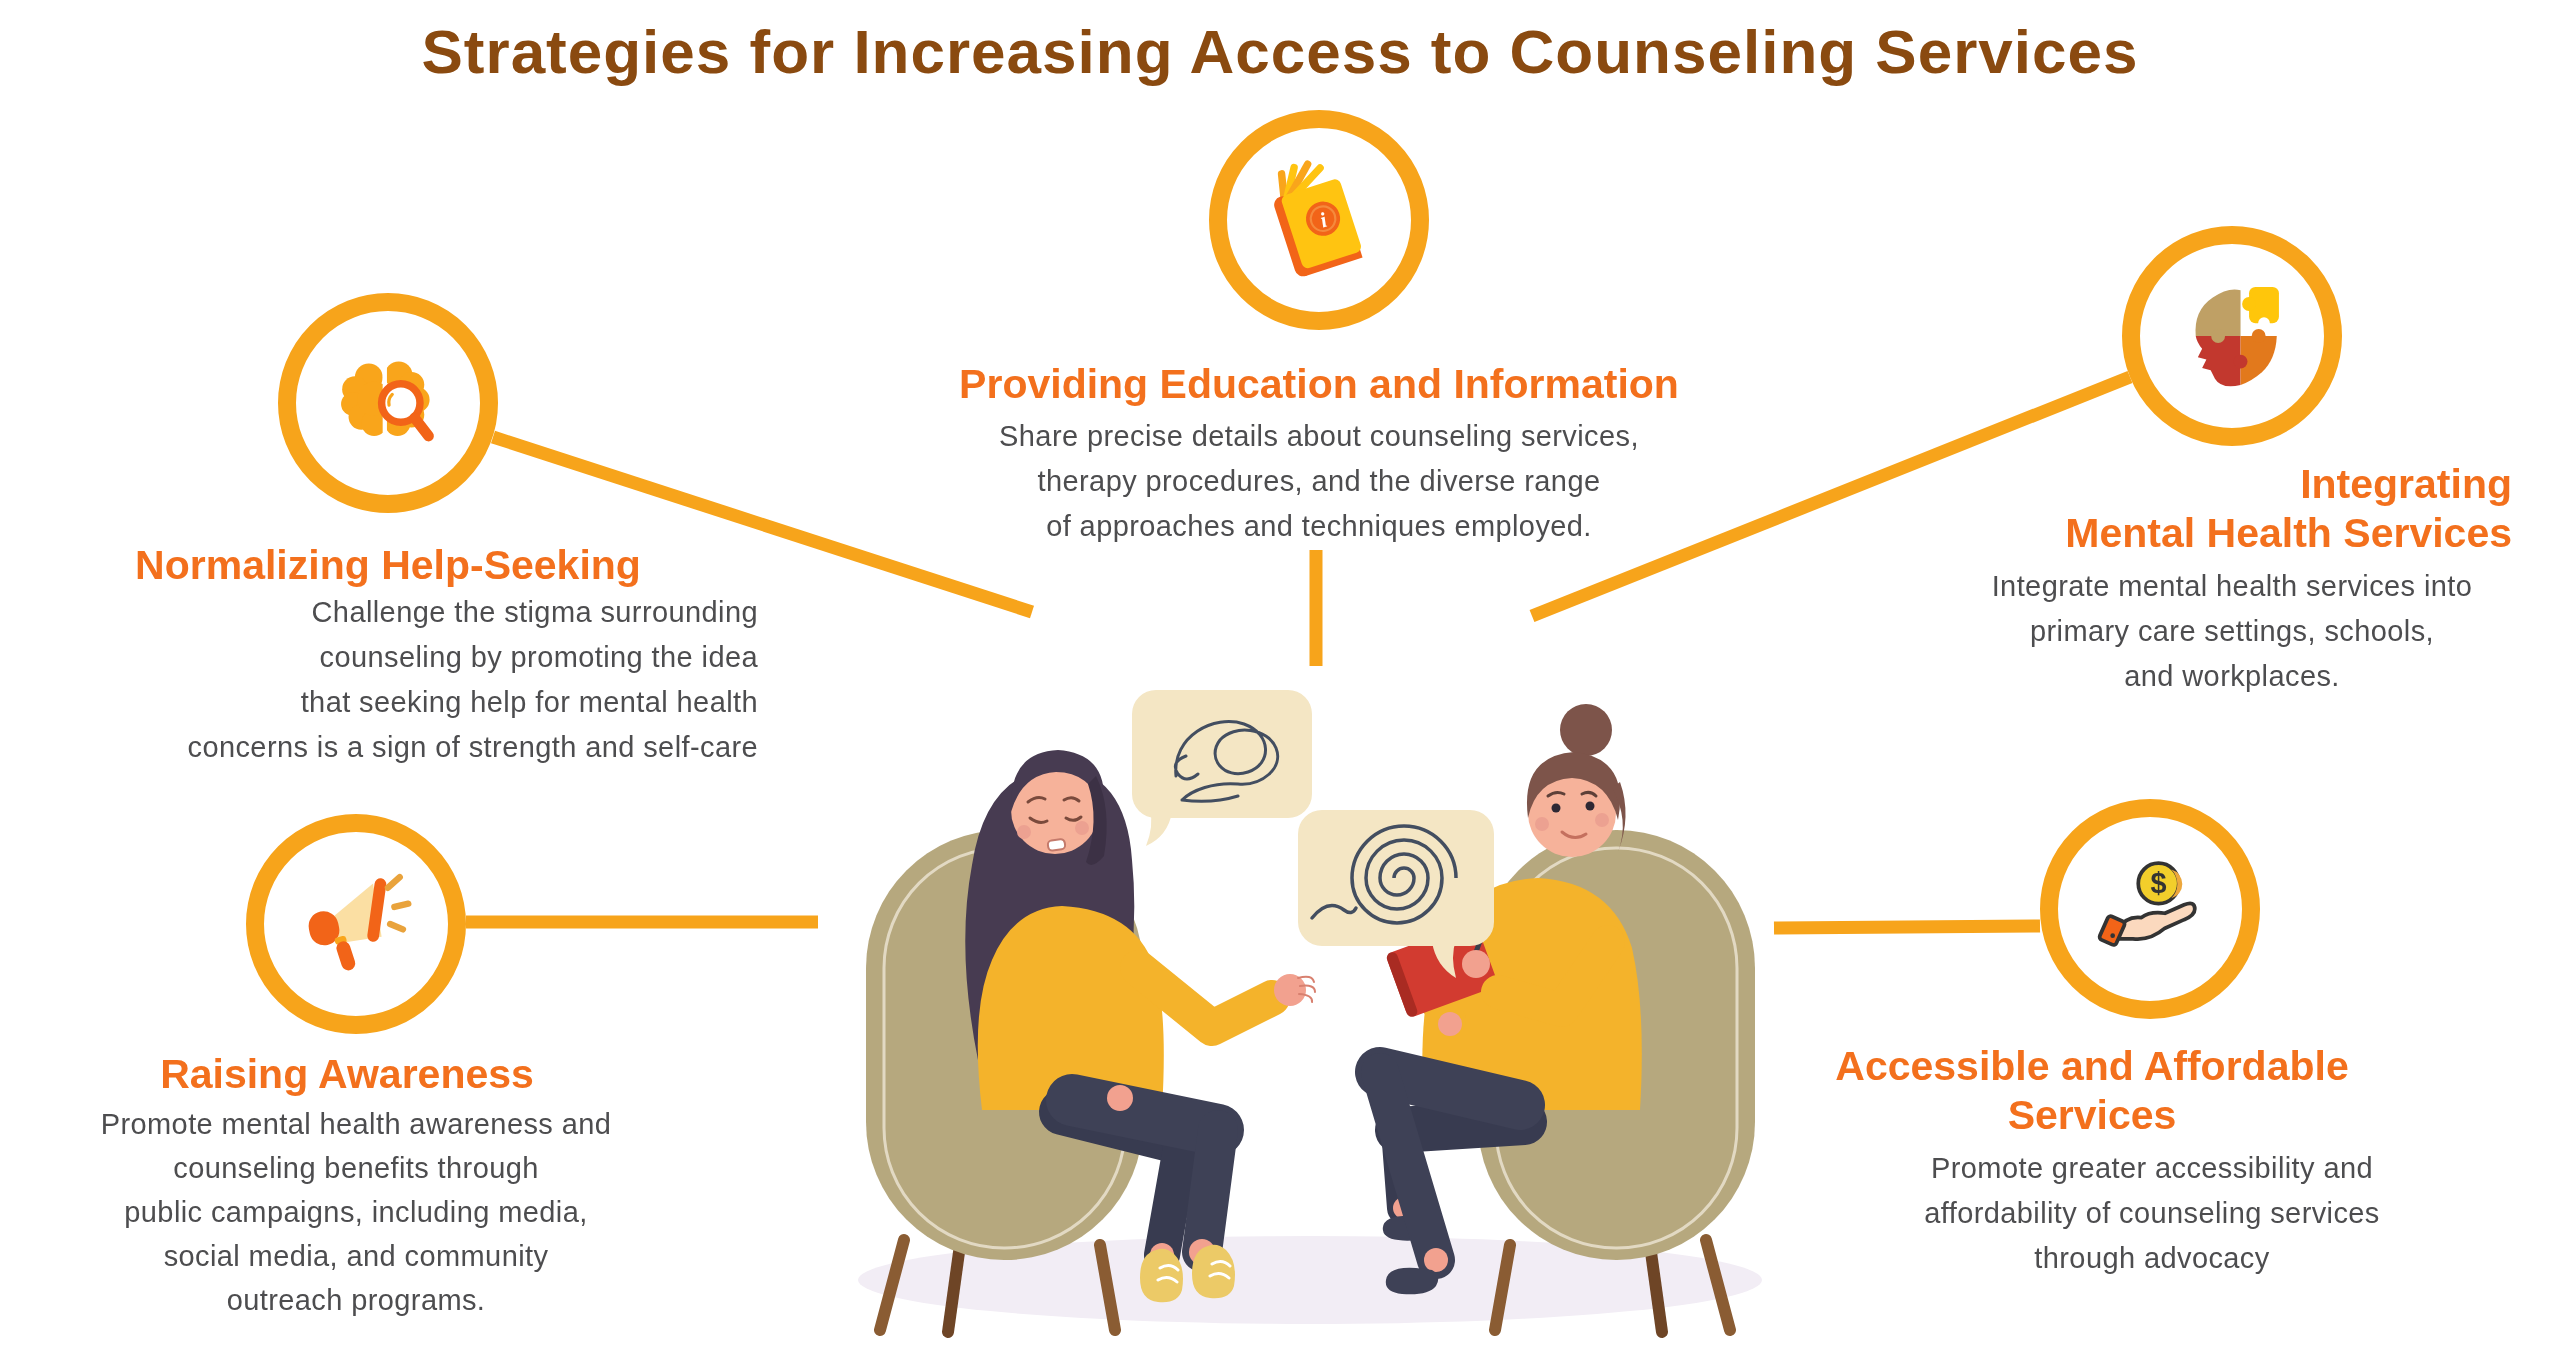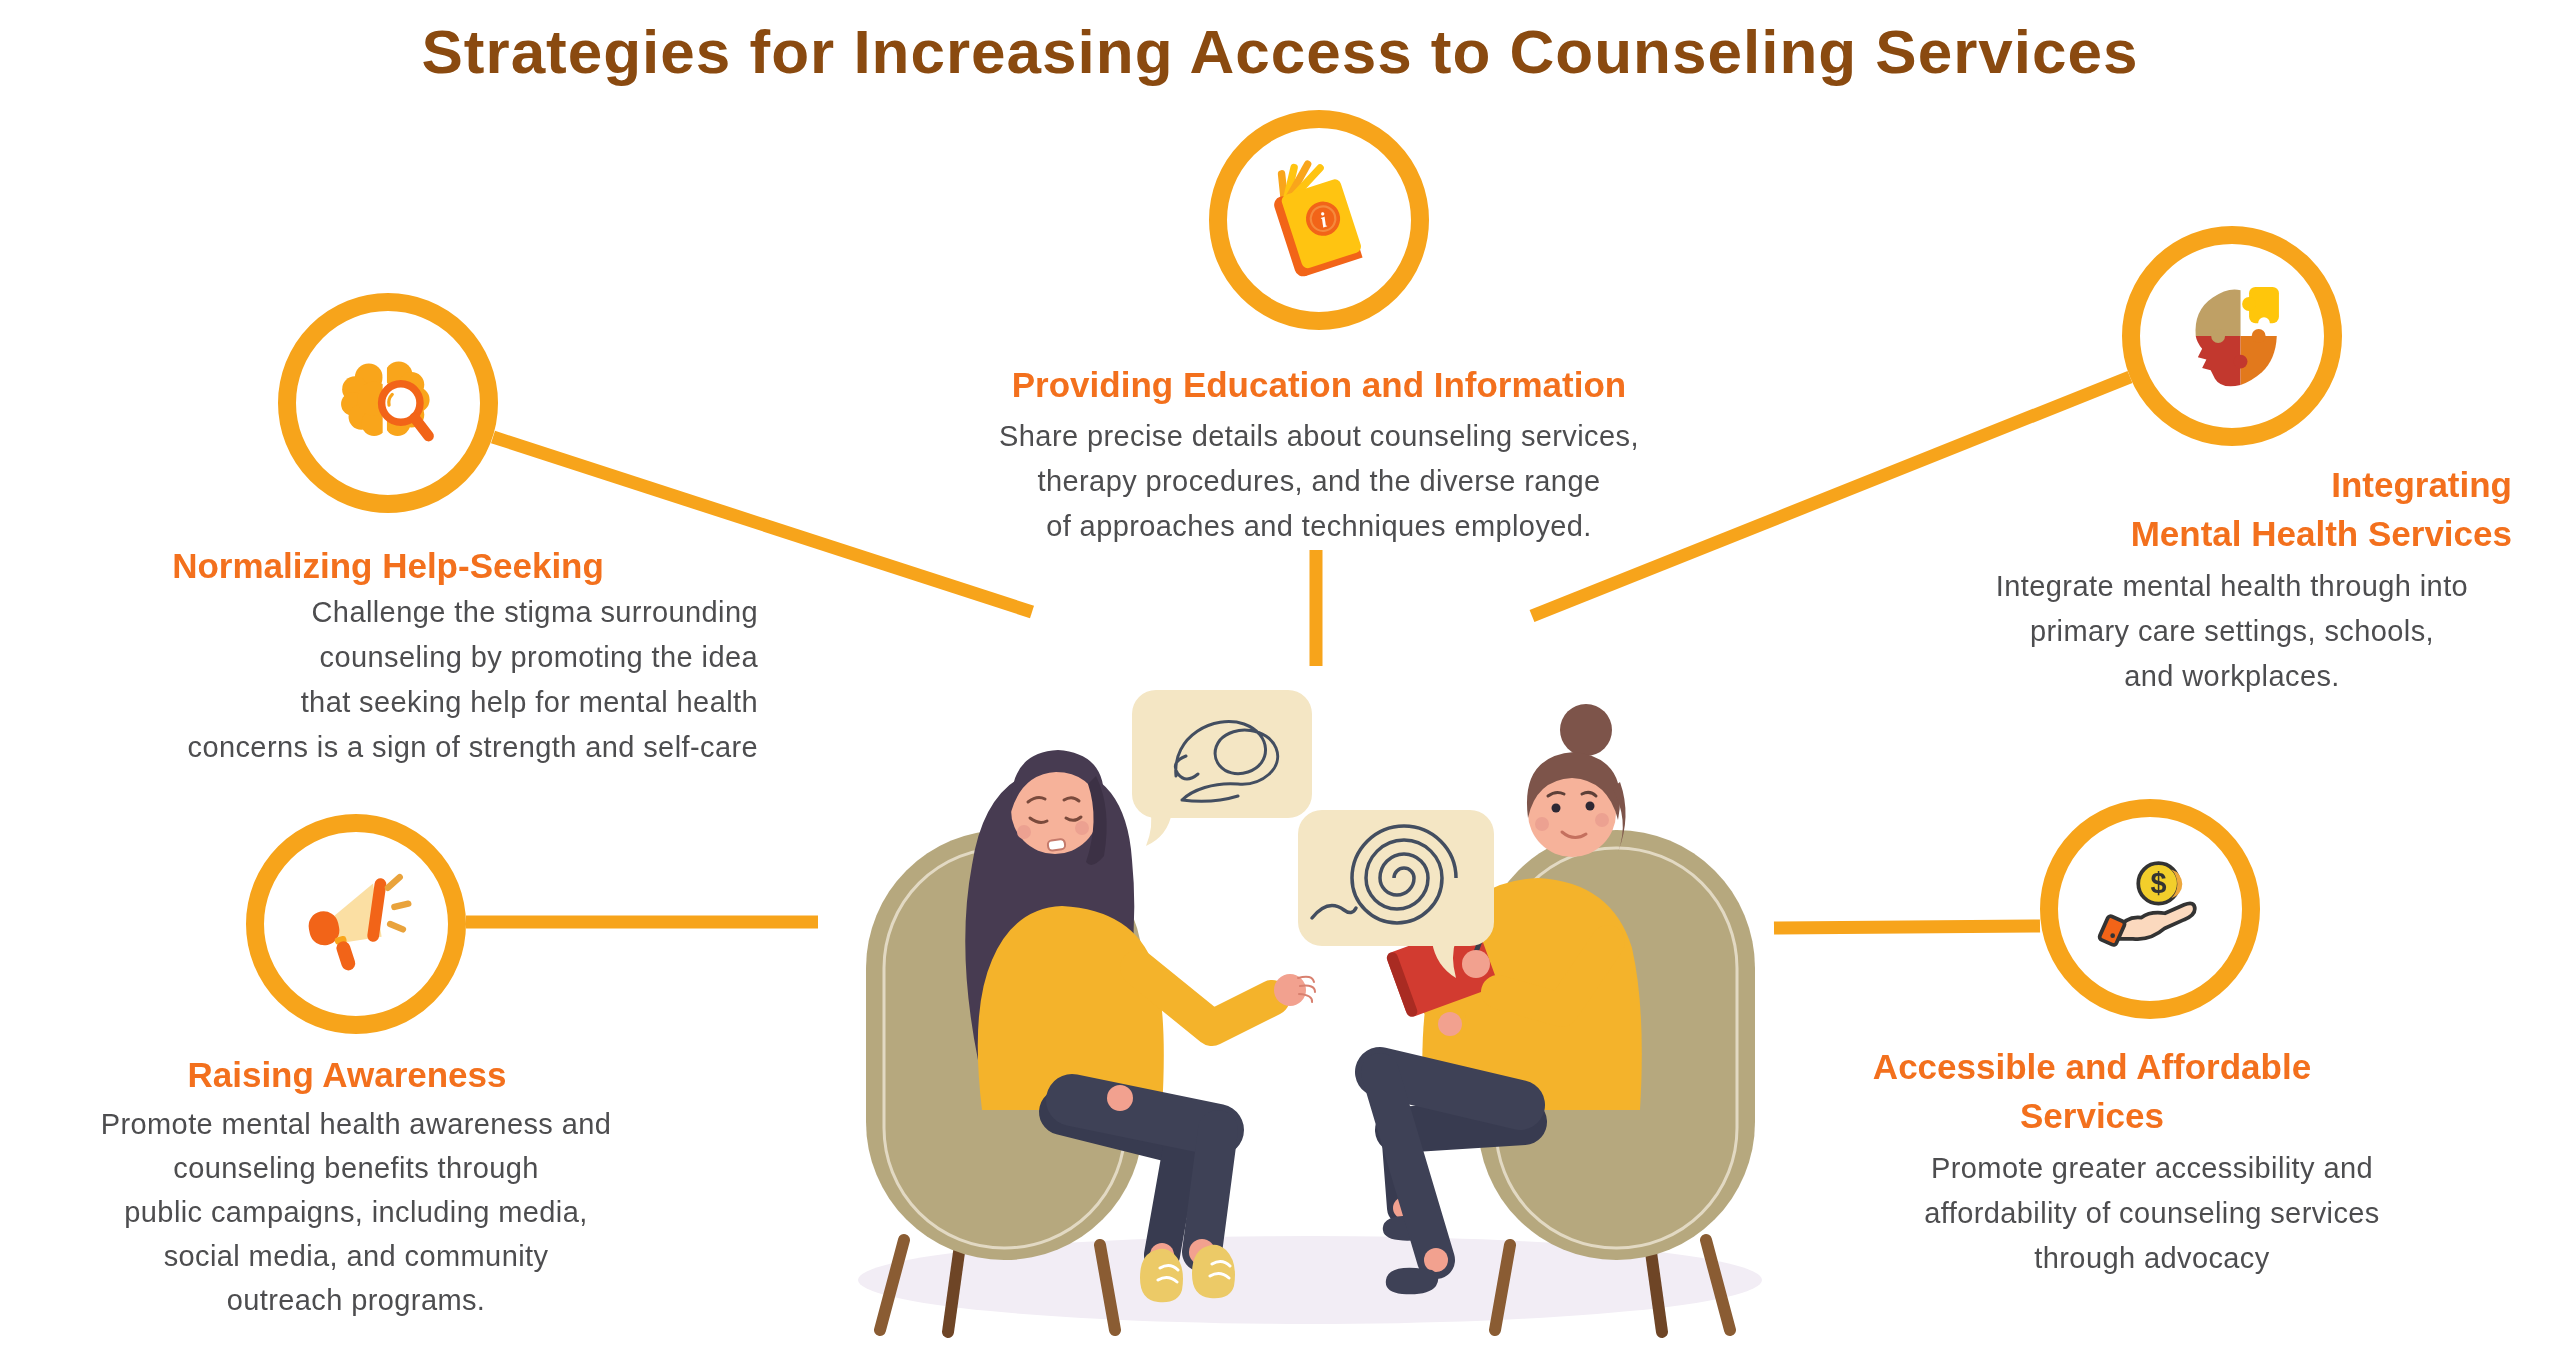--- a/index.html
+++ b/index.html
@@ -4,21 +4,21 @@
 <style>
   html,body{margin:0;padding:0;background:#fff;}
   .canvas{position:relative;width:2560px;height:1360px;background:#fff;overflow:hidden;
           font-family:"Liberation Sans",sans-serif;border-radius:6px;}
   .page-title{position:absolute;top:16px;left:0;width:100%;text-align:center;
               font-size:62px;font-weight:bold;color:#8A4A10;letter-spacing:1px;}
   .connectors{position:absolute;left:0;top:0;z-index:1;}
   .badge{position:absolute;width:184px;height:184px;border:18px solid #F7A41B;border-radius:50%;
          background:#fff;z-index:2;display:flex;align-items:center;justify-content:center;}
   .heading{position:absolute;z-index:2;text-align:center;font-weight:bold;color:#F3701D;
-           font-size:35px;line-height:49px;white-space:pre-line;}
+           font-size:41px;line-height:49px;white-space:pre-line;}
   .body-text{position:absolute;z-index:2;text-align:center;color:#4D4D4F;font-size:29px;
              line-height:45px;letter-spacing:.4px;white-space:pre-line;}
   .illus{position:absolute;left:820px;top:680px;z-index:2;}
 </style>
 </head>
 <body>
 
 <div class="canvas">
 
   <div class="page-title">Strategies for Increasing Access to Counseling Services</div>
@@ -93,21 +93,21 @@
         <circle cx="47" cy="60" r="6.5" fill="#BFA065"></circle>
         <circle cx="68" cy="84" r="6.5" fill="#C2382E"></circle>
         <circle cx="85" cy="60" r="6.5" fill="#E2791C"></circle>
         <rect x="76" y="14" width="28" height="34" rx="6" fill="#FFC60B"></rect>
         <circle cx="76" cy="30" r="6.5" fill="#FFC60B"></circle>
         <circle cx="90" cy="48" r="5.5" fill="#ffffff"></circle>
       </svg>
     </div>
     <div class="heading" style="left:1952px;top:460px;width:560px;text-align:right;">Integrating
 Mental Health Services</div>
-    <div class="body-text" style="left:1932px;top:564px;width:600px;">Integrate mental health through into
+    <div class="body-text" style="left:1932px;top:564px;width:600px;">Integrate mental health services into
 primary care settings, schools,
 and workplaces.</div>
   </section>
 
   <section>
     <div class="badge" style="left:246px;top:814px;">
       <svg width="128" height="128" viewBox="0 0 120 120">
         <path d="M40,52 L76,22 L84,72 L44,78 Z" fill="#FBDFA3"></path>
         <rect x="74" y="17" width="11" height="60" rx="5.5" fill="#F26418" transform="rotate(8 80 47)"></rect>
         <rect x="16" y="48" width="28" height="32" rx="14" fill="#F26418" transform="rotate(-12 30 64)"></rect>

